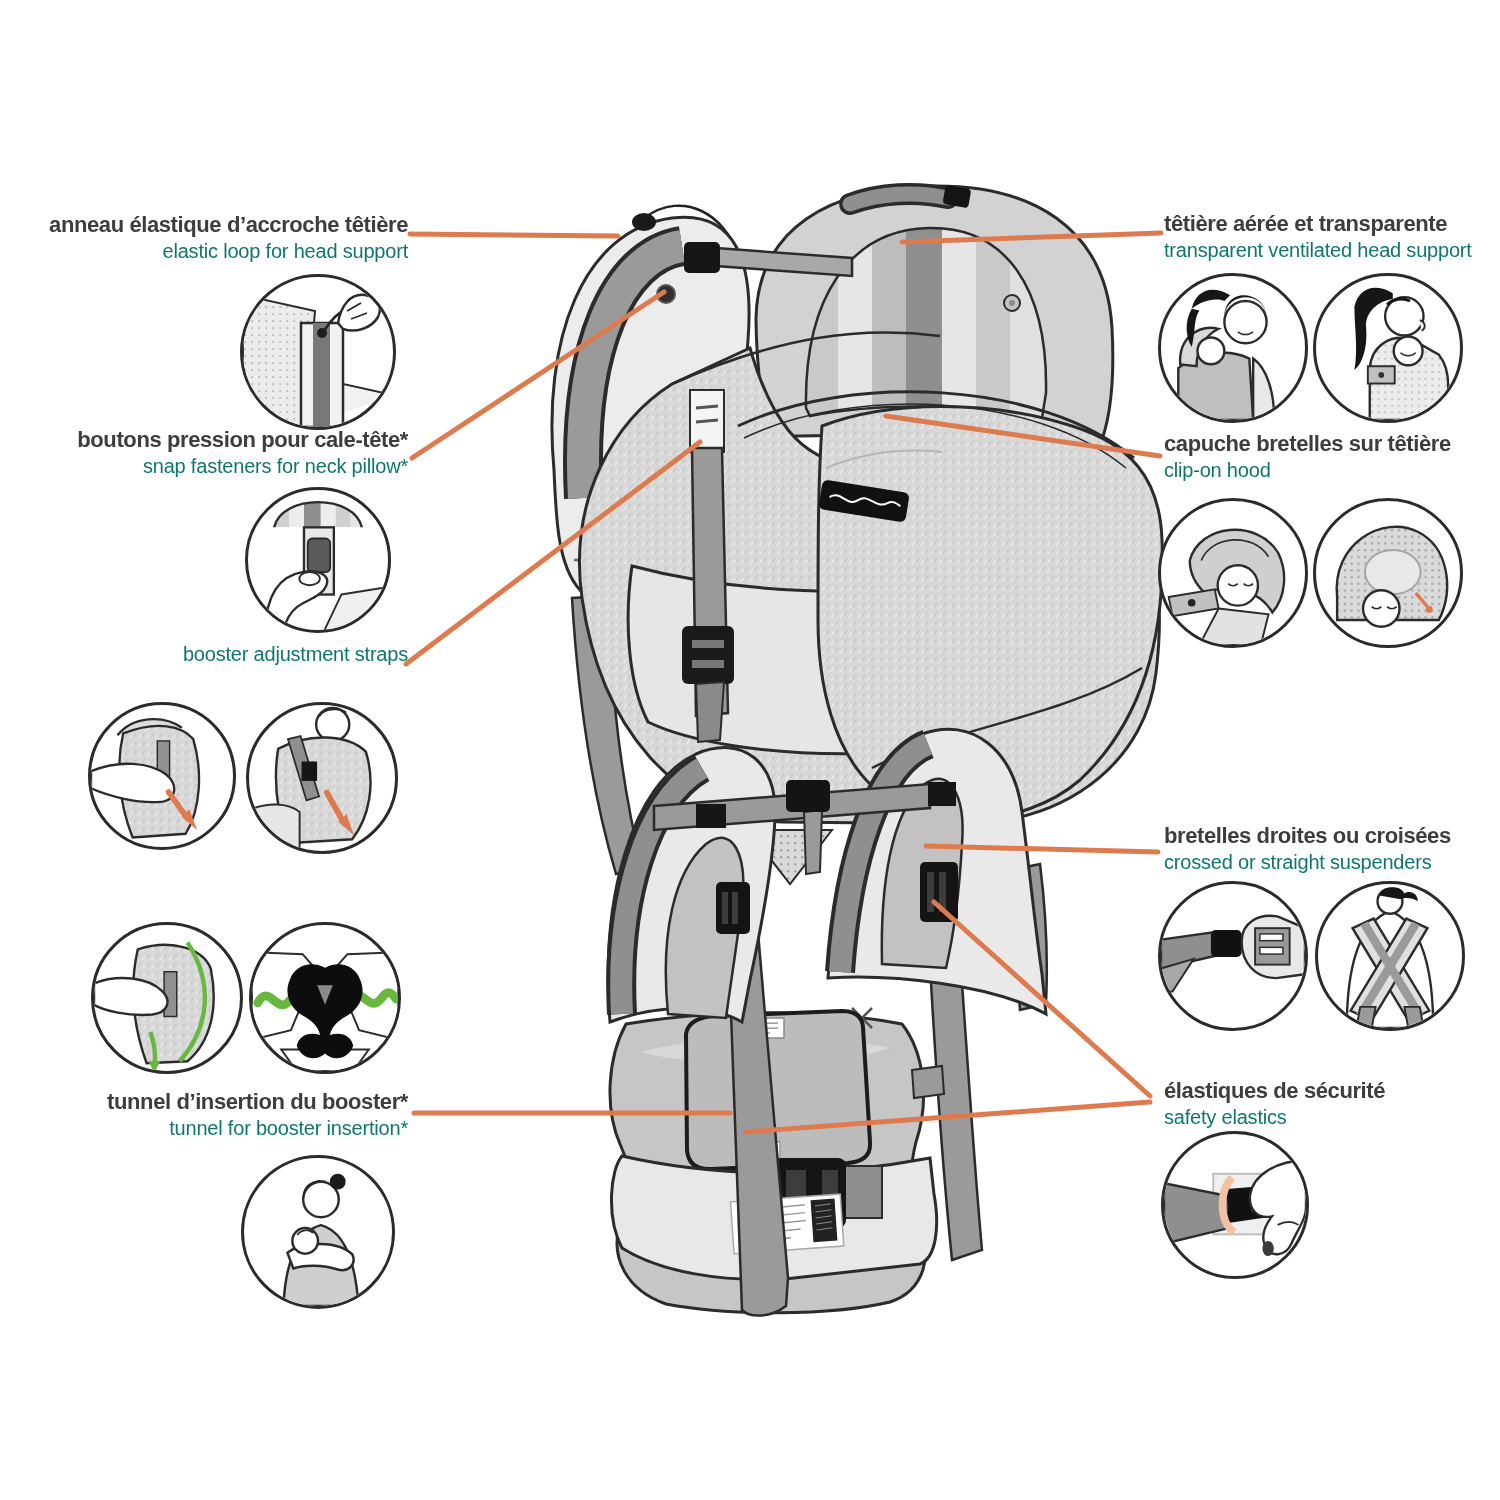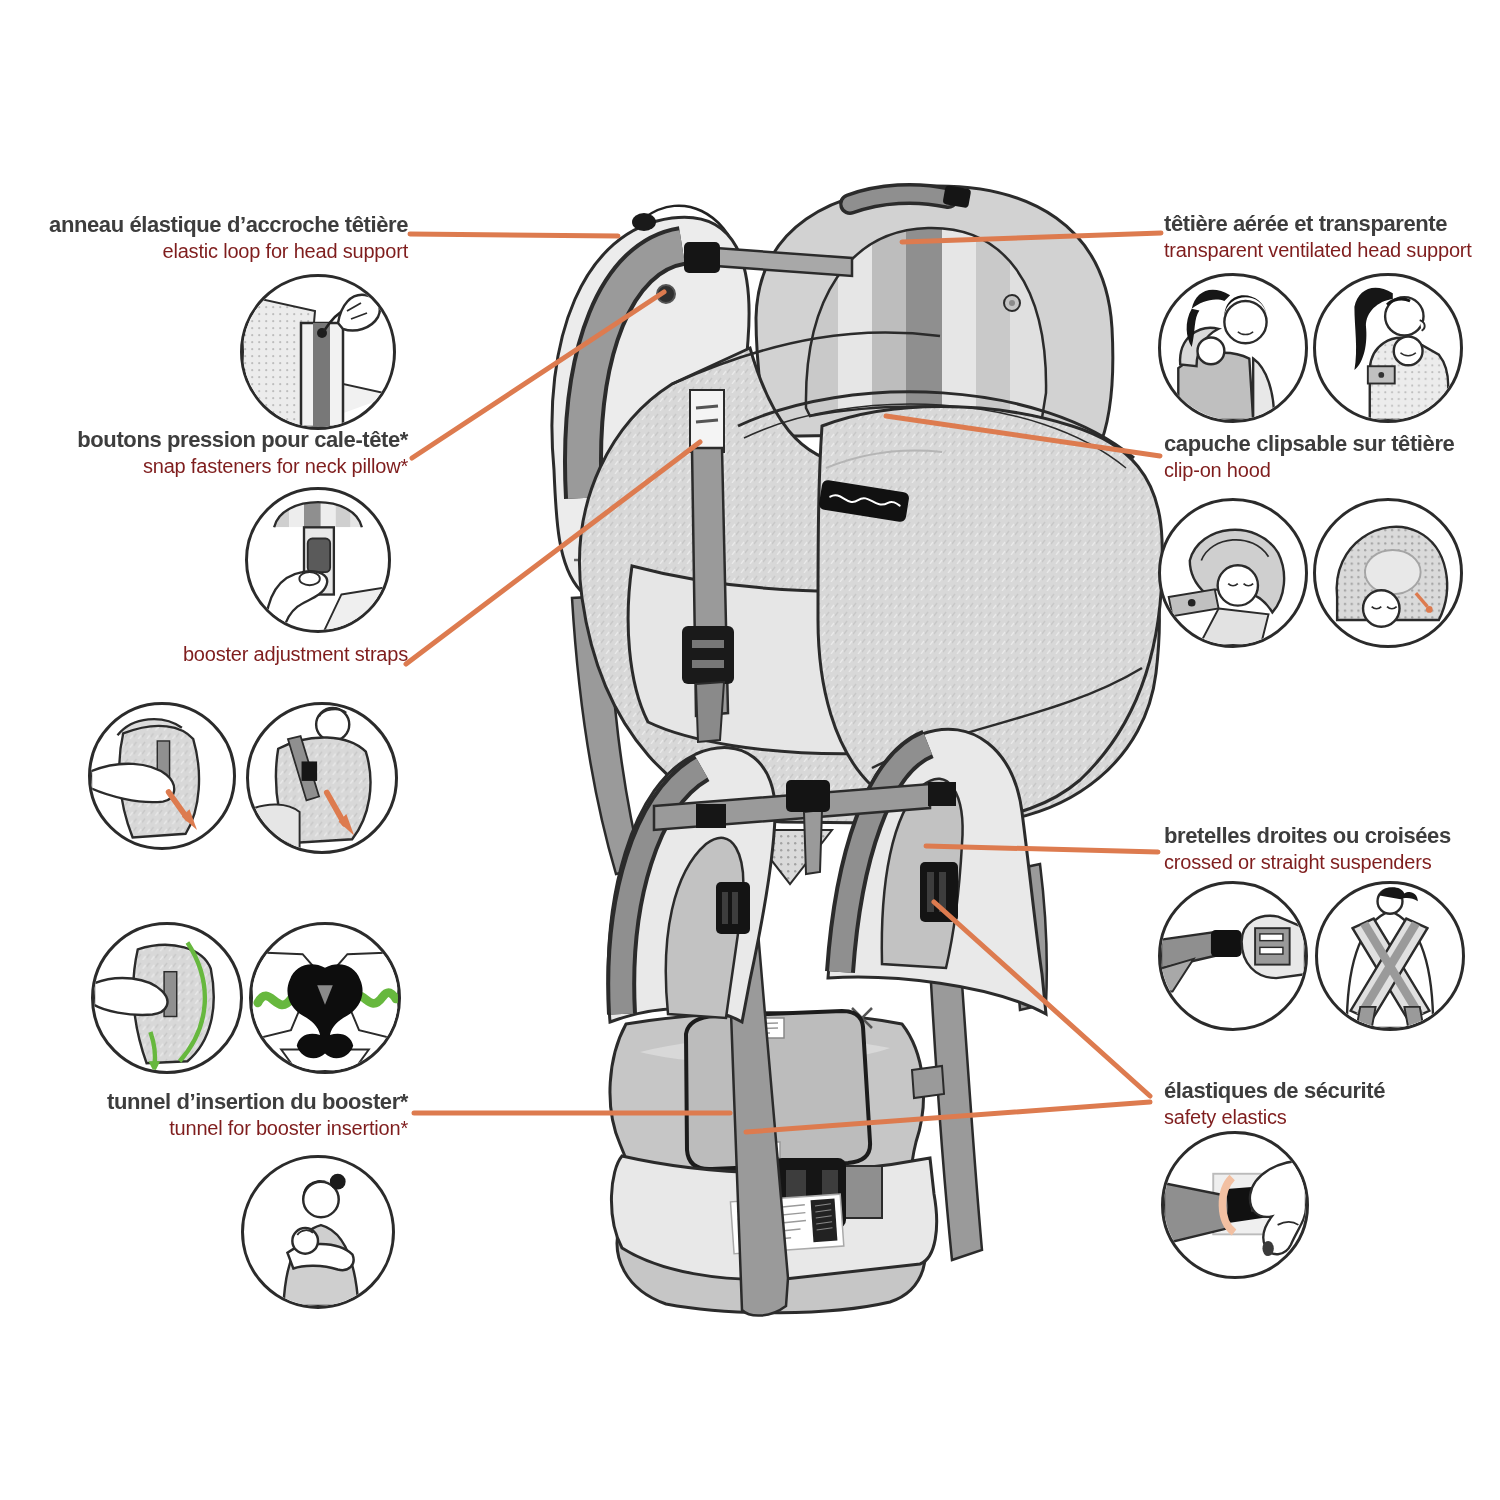--- a/index.html
+++ b/index.html
@@ -3,21 +3,21 @@
 <meta charset="utf-8">
 <style>
   :root{ --accent:#dd7b4f; --green:#67b83e; }
   html,body{margin:0;padding:0;background:#ffffff;}
   #stage{
     position:relative; width:1500px; height:1500px; overflow:hidden;
     background:#ffffff; font-family:"Liberation Sans", sans-serif;
   }
   .lbl{position:absolute; line-height:26px;}
   .lbl .fr{font-weight:700; color:#3d3d3d; font-size:22px; letter-spacing:-0.4px; white-space:nowrap;}
-  .lbl .en{font-weight:400; color:#7f1d1d; font-size:20px; letter-spacing:-0.2px; white-space:nowrap;}
+  .lbl .en{font-weight:400; color:#0f766e; font-size:20px; letter-spacing:-0.2px; white-space:nowrap;}
   .lbl.left{left:0; width:408px; text-align:right;}
   .lbl.right{left:1164px; width:336px; text-align:left;}
   .circ{
     position:absolute; border:3px solid #2b2b2b; border-radius:50%;
     background:#ffffff; overflow:hidden; box-sizing:border-box;
   }
   .circ svg{display:block; width:100%; height:100%;}
   .ill{position:absolute;}
   svg{overflow:visible;}
   .accent-line{stroke:var(--accent,#dd7b4f);}
@@ -67,21 +67,21 @@
   <div class="lbl right" style="top:211px">
     <div class="fr">têtière aérée et transparente</div>
     <div class="en">transparent ventilated head support</div>
   </div>
 
   <div class="lbl left" style="top:1089px">
     <div class="fr">tunnel d’insertion du booster*</div>
     <div class="en">tunnel for booster insertion*</div>
   </div>
   <div class="lbl right" style="top:431px">
-    <div class="fr">capuche clipsable sur têtière</div>
+    <div class="fr">capuche bretelles sur têtière</div>
     <div class="en">clip-on hood</div>
   </div>
   <div class="lbl right" style="top:1078px">
     <div class="fr">élastiques de sécurité</div>
     <div class="en">safety elastics</div>
   </div>
   <div class="lbl right" style="top:823px">
     <div class="fr">bretelles droites ou croisées</div>
     <div class="en">crossed or straight suspenders</div>
   </div>

